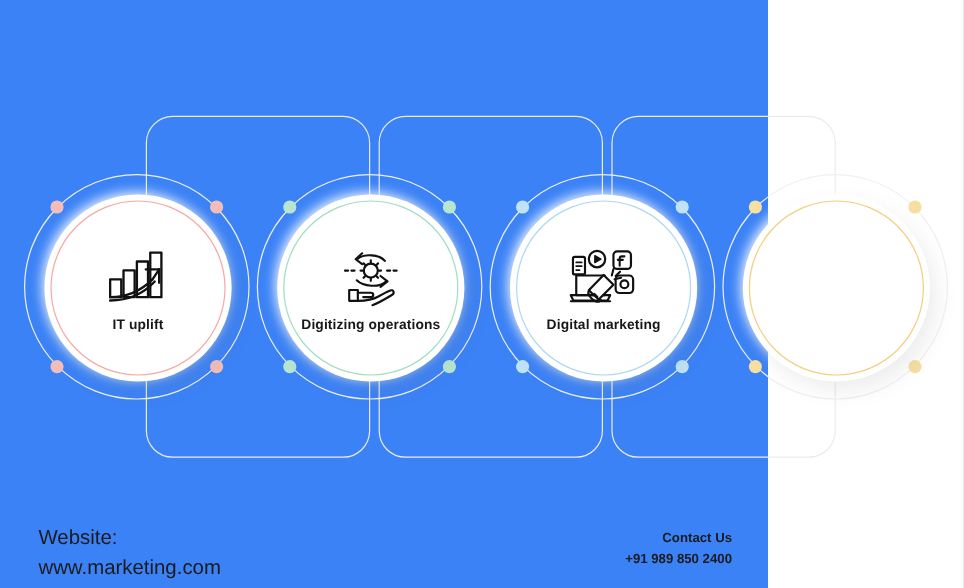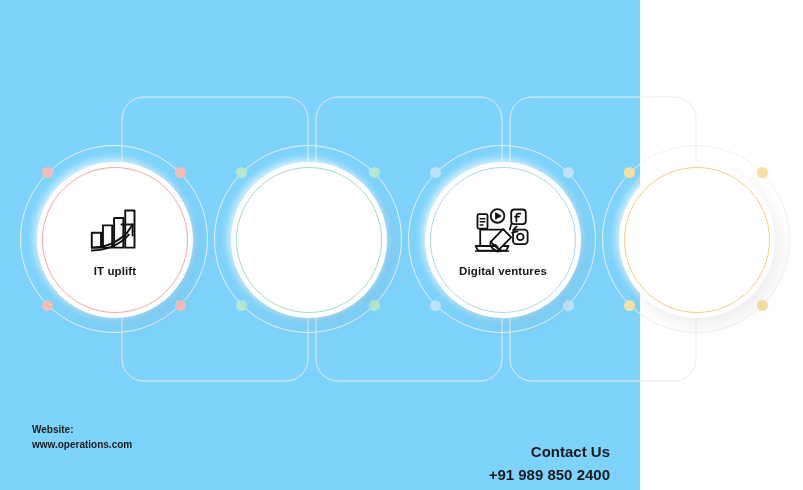--- a/index.html
+++ b/index.html
@@ -14,21 +14,21 @@
     font-family: "Liberation Sans", sans-serif;
     color: #1d1d1f;
     position: relative;
   }
 
   #stage {
     position: absolute;
     left: 0; top: 0;
     width: 640px;
     height: 490px;
-    background: #7dd3fc;
+    background: #3b82f6;
   }
 
   
   .rail-layer {
     position: absolute;
     left: 0; top: 0;
     width: 803px;
     height: 490px;
     pointer-events: none;
   }
@@ -118,32 +118,32 @@
   }
   .dot.tl { left: 22px;  top: 22px; }
   .dot.tr { left: 155px; top: 22px; }
   .dot.bl { left: 22px;  top: 155px; }
   .dot.br { left: 155px; top: 155px; }
 
   
   .footer-left {
     position: absolute;
     left: 32px;
-    top: 423px;
-    font-size: 10px;
-    font-weight: 700;
+    top: 436px;
+    font-size: 17px;
+    font-weight: 400;
     line-height: 1.45;
     color: #1b1b1d;
   }
   .footer-right {
     position: absolute;
     right: 30px;
     top: 441px;
     text-align: right;
-    font-size: 15px;
+    font-size: 11px;
     font-weight: 700;
     line-height: 1.5;
     color: #1b1b1d;
   }
   .footer-line { display: block; white-space: nowrap; }
 </style>
 </head>
 <body>
 
 <div id="stage">
@@ -182,20 +182,40 @@
   </div>
 
   <div class="node" style="left:214px; top:145px;">
     <div class="outer-ring"></div>
     <div class="dot tl" style="background:#b6e6cf;"></div>
     <div class="dot tr" style="background:#b6e6cf;"></div>
     <div class="dot bl" style="background:#b6e6cf;"></div>
     <div class="dot br" style="background:#b6e6cf;"></div>
     <div class="disc"></div>
     <div class="color-ring" style="border-color:#9fdfc0;"></div>
+    <div class="node-inner">
+      <div class="node-icon">
+        <svg viewBox="0 0 64 60" width="58" height="54" fill="none" stroke="#111" stroke-width="2" stroke-linejoin="round" stroke-linecap="round">
+          <path d="M45 16 C40 10 26 9 20 14"></path>
+          <path d="M24 9 L18 14.5 L24 19"></path>
+          <path d="M19 34 C25 40 40 41 46 35"></path>
+          <path d="M41 30 L47.5 35 L41 40"></path>
+          <circle cx="32" cy="25" r="6.5"></circle>
+          <path d="M32 15.5 v2.6 M32 31.9 v2.6 M22.5 25 h2.6 M38.9 25 h2.6
+                   M25.3 18.3 l1.9 1.9 M36.8 29.8 l1.9 1.9
+                   M38.7 18.3 l-1.9 1.9 M27.2 29.8 l-1.9 1.9"></path>
+          <path d="M8 25 h3 M14 25 h3" stroke-width="1.9"></path>
+          <path d="M47 25 h3 M53 25 h3" stroke-width="1.9"></path>
+          <path d="M12 43 h8 v10 h-8 Z"></path>
+          <path d="M20 45.5 c5 0 9 0 12 0 c3 0 3 4 0 4 h-7"></path>
+          <path d="M20 53 c8 0 14 -1 19 -4 c4 -2.3 8 -4.4 11 -5.6 c3 -1.2 4.5 2.4 1.5 4.2 c-5 3 -12 7.5 -18 9.4"></path>
+        </svg>
+      </div>
+      <div class="node-label">Digitizing operations</div>
+    </div>
   </div>
 
   <div class="node" style="left:408px; top:145px;">
     <div class="outer-ring"></div>
     <div class="dot tl" style="background:#bfe2f6;"></div>
     <div class="dot tr" style="background:#bfe2f6;"></div>
     <div class="dot bl" style="background:#bfe2f6;"></div>
     <div class="dot br" style="background:#bfe2f6;"></div>
     <div class="disc"></div>
     <div class="color-ring" style="border-color:#add8f0;"></div>
@@ -222,37 +242,37 @@
 
           <path d="M20.5 41.5 L34 27.5 L43 36.5 L29.5 50 Z" fill="#ffffff"></path>
           <path d="M21.5 40.5 c-3 3 -0.5 6.5 1.5 8.5 c2 2 5.5 4.5 8.5 1.5"></path>
           <path d="M25.5 44.5 l3 3" stroke-width="1.6"></path>
 
           <path d="M43 22 L41.5 28" stroke-width="1.9"></path>
           <path d="M50 30 L44 31.5" stroke-width="1.9"></path>
           <path d="M49 24.5 L45 28.5" stroke-width="1.9"></path>
         </svg>
       </div>
-      <div class="node-label">Digital ventures</div>
+      <div class="node-label">Digital marketing</div>
     </div>
   </div>
 
   <div class="node" style="left:602px; top:145px;">
     <div class="outer-ring"></div>
     <div class="dot tl" style="background:#f7dfa2;"></div>
     <div class="dot tr" style="background:#f7dfa2;"></div>
     <div class="dot bl" style="background:#f7dfa2;"></div>
     <div class="dot br" style="background:#f7dfa2;"></div>
     <div class="disc"></div>
     <div class="color-ring" style="border-color:#f2cf7e;"></div>
   </div>
 
   <div class="footer-left">
     <span class="footer-line">Website:</span>
-    <span class="footer-line">www.operations.com</span>
+    <span class="footer-line">www.marketing.com</span>
   </div>
 
   <div class="footer-right">
     <span class="footer-line">Contact Us</span>
     <span class="footer-line">+91 989 850 2400</span>
   </div>
 
 </div>
 
 </body></html>

